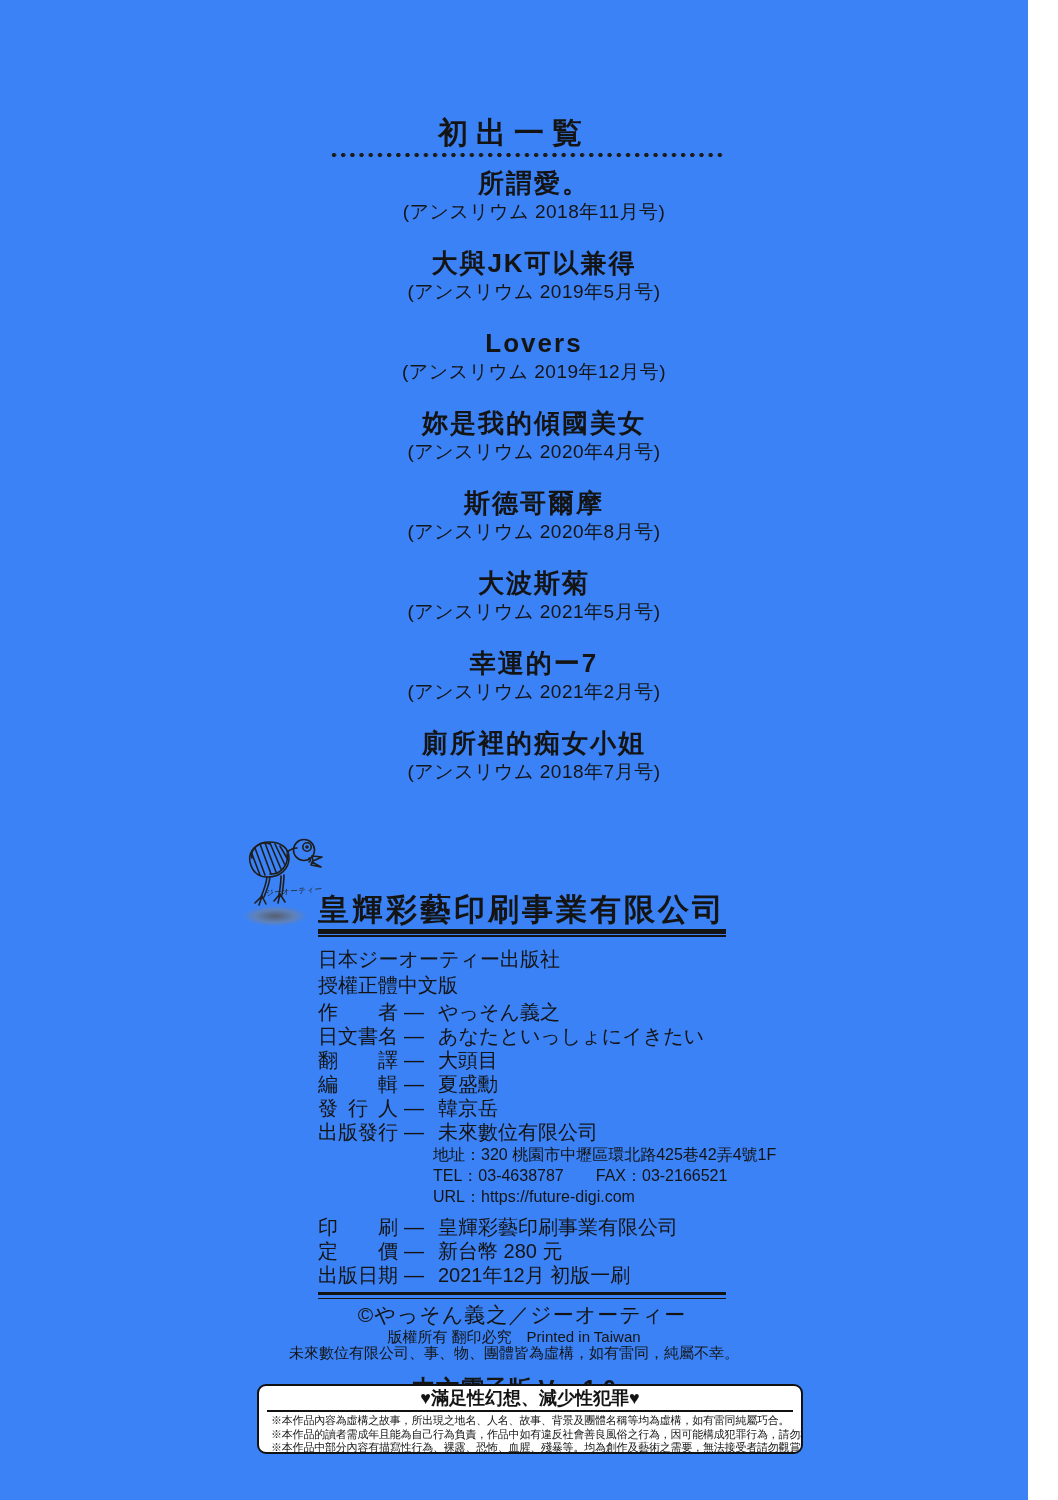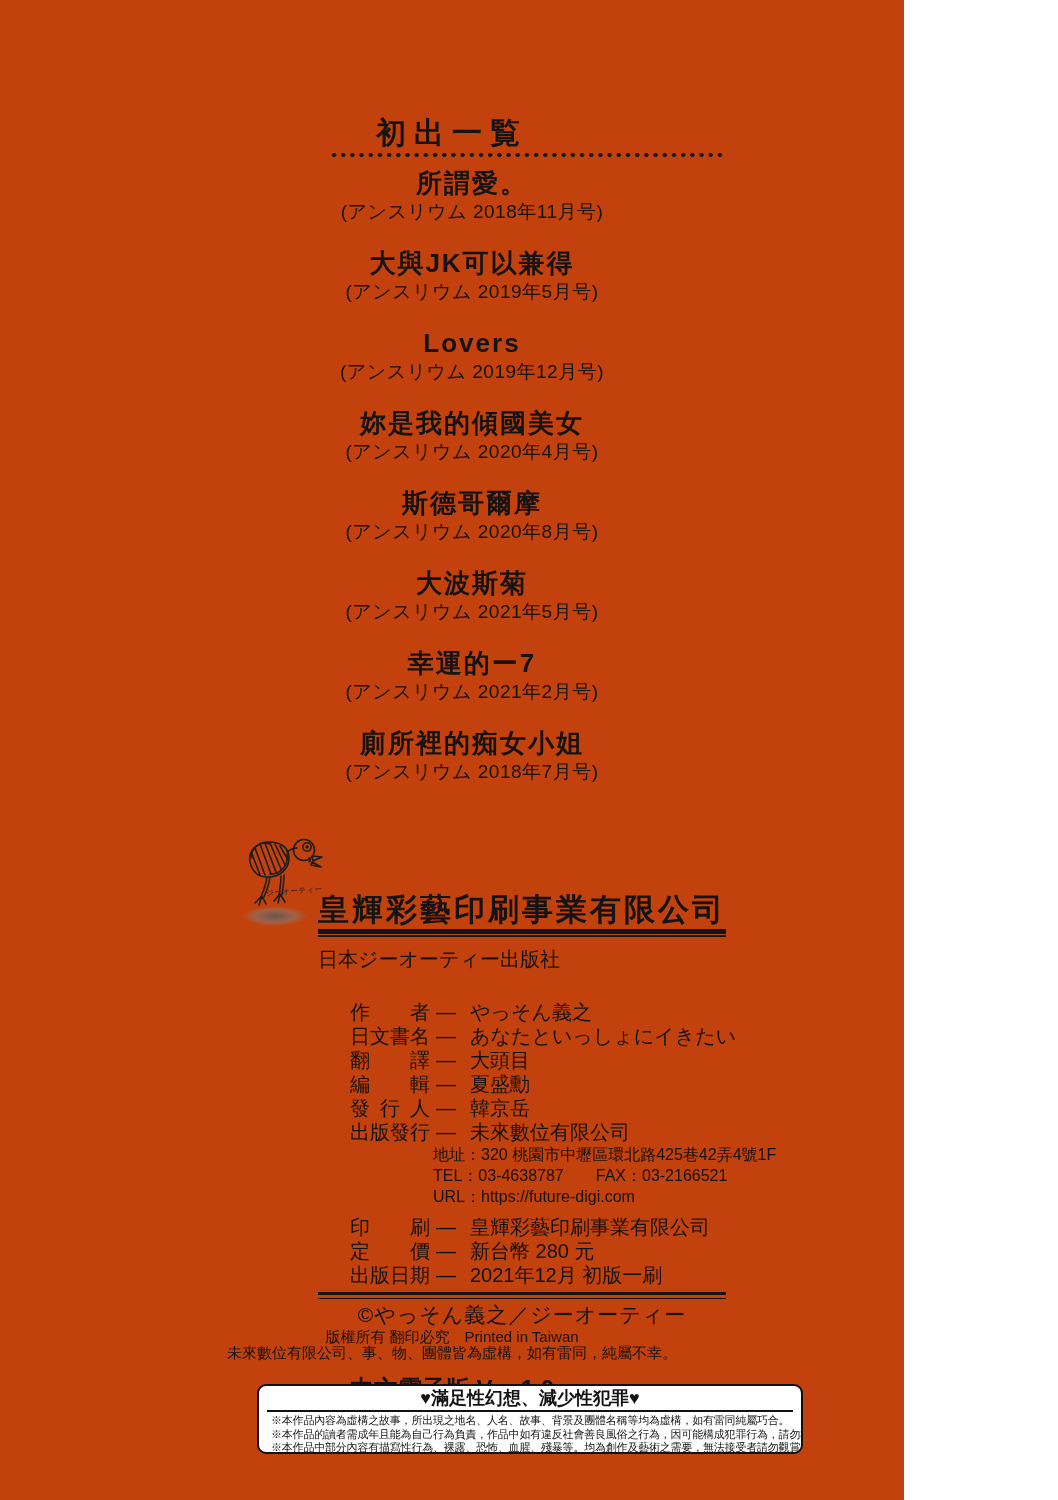--- a/index.html
+++ b/index.html
@@ -1,20 +1,20 @@
 <!DOCTYPE html>
 <html><head>
 <meta charset="utf-8">
 <style>
   * { margin:0; padding:0; box-sizing:border-box; }
   html,body { background:#ffffff; }
   body { width:1058px; height:1500px; position:relative; overflow:hidden;
          font-family:"Liberation Sans", sans-serif; color:#141414; }
   .abs { position:absolute; }
-  .page { width:904px; height:1500px; position:relative; background:#c2410c; }
+  .page { width:1028px; height:1500px; position:relative; background:#3b82f6; }
 
   
   .top-heading { left:0; right:0; top:113px; text-align:center;
                  font-size:30px; font-weight:bold; letter-spacing:8px; }
   .dotted-divider { left:330px; top:152px; width:396px; height:6px;
                     background-image:radial-gradient(circle 2px at 4px 3px, #1c1c1c 1.9px, rgba(0,0,0,0) 2.4px);
                     background-size:9.2px 6px; background-repeat:repeat-x; }
   .entries { left:0; right:0; top:168px;padding-left:40px; }
   .entry { height:80px; text-align:center; }
   .entry-title { font-size:26px; font-weight:bold; letter-spacing:2px; line-height:31px; }
@@ -27,21 +27,21 @@
   .bird-shadow { left:243px; top:906px; width:64px; height:20px; border-radius:50%;
                  background:radial-gradient(ellipse at center, rgba(90,90,90,0.85) 0%, rgba(130,130,130,0.5) 45%, rgba(255,255,255,0) 72%); }
   .book-title { left:318px; top:889px; width:410px; font-size:31px; font-weight:bold;
                 letter-spacing:3px; white-space:nowrap; }
   .title-rule { left:318px; top:929px; width:408px; height:8px;
                 border-top:5px solid #141414; border-bottom:2px solid #141414; }
 
   .license-block { left:318px; top:946px; width:440px; font-size:20px; line-height:26px; }
   .credits { left:318px; top:1000px; width:560px; }
   .credit-row { display:flex; font-size:20px; line-height:24px; white-space:nowrap; }
-  .c-label { display:inline-block; width:80px; text-align:justify; text-align-last:justify;margin-left:32px; }
+  .c-label { display:inline-block; width:80px; text-align:justify; text-align-last:justify; }
   .c-dash { margin:0 14px 0 6px; }
   .pub-details { left:433px; top:1144px; width:420px; font-size:16px; line-height:21px; }
   .print-rows { left:318px; top:1215px; width:560px; }
   .bottom-rule { left:318px; top:1292px; width:408px; height:7px;
                  border-top:3px solid #141414; border-bottom:1.5px solid #141414; }
 
   .copyright-line { left:318px; top:1301px; width:408px; text-align:center;
                     font-size:21px; letter-spacing:1px; white-space:nowrap; }
   .rights-line  { left:0; right:0; top:1328px; text-align:center; font-size:15px; }
   .fiction-line { left:0; right:0; top:1344px; text-align:center; font-size:15px; }
@@ -129,20 +129,21 @@
     <path class="stk" d="M37,58 L31,65 M37,58 L35,67 M37,58 L42,66" stroke-width="1.4"></path>
   </svg>
   <div class="abs bird-caption">ジーオーティー</div>
   <div class="abs bird-shadow"></div>
 
   <div class="abs book-title">皇輝彩藝印刷事業有限公司</div>
   <div class="abs title-rule"></div>
 
   <div class="abs license-block">
     <div>日本ジーオーティー出版社</div>
+    <div>授權正體中文版</div>
   </div>
 
   <div class="abs credits">
 
       <div class="credit-row">
         <span class="c-label">作者</span>
         <span class="c-dash">―</span>
         <span class="c-value">やっそん義之</span>
       </div>
 

